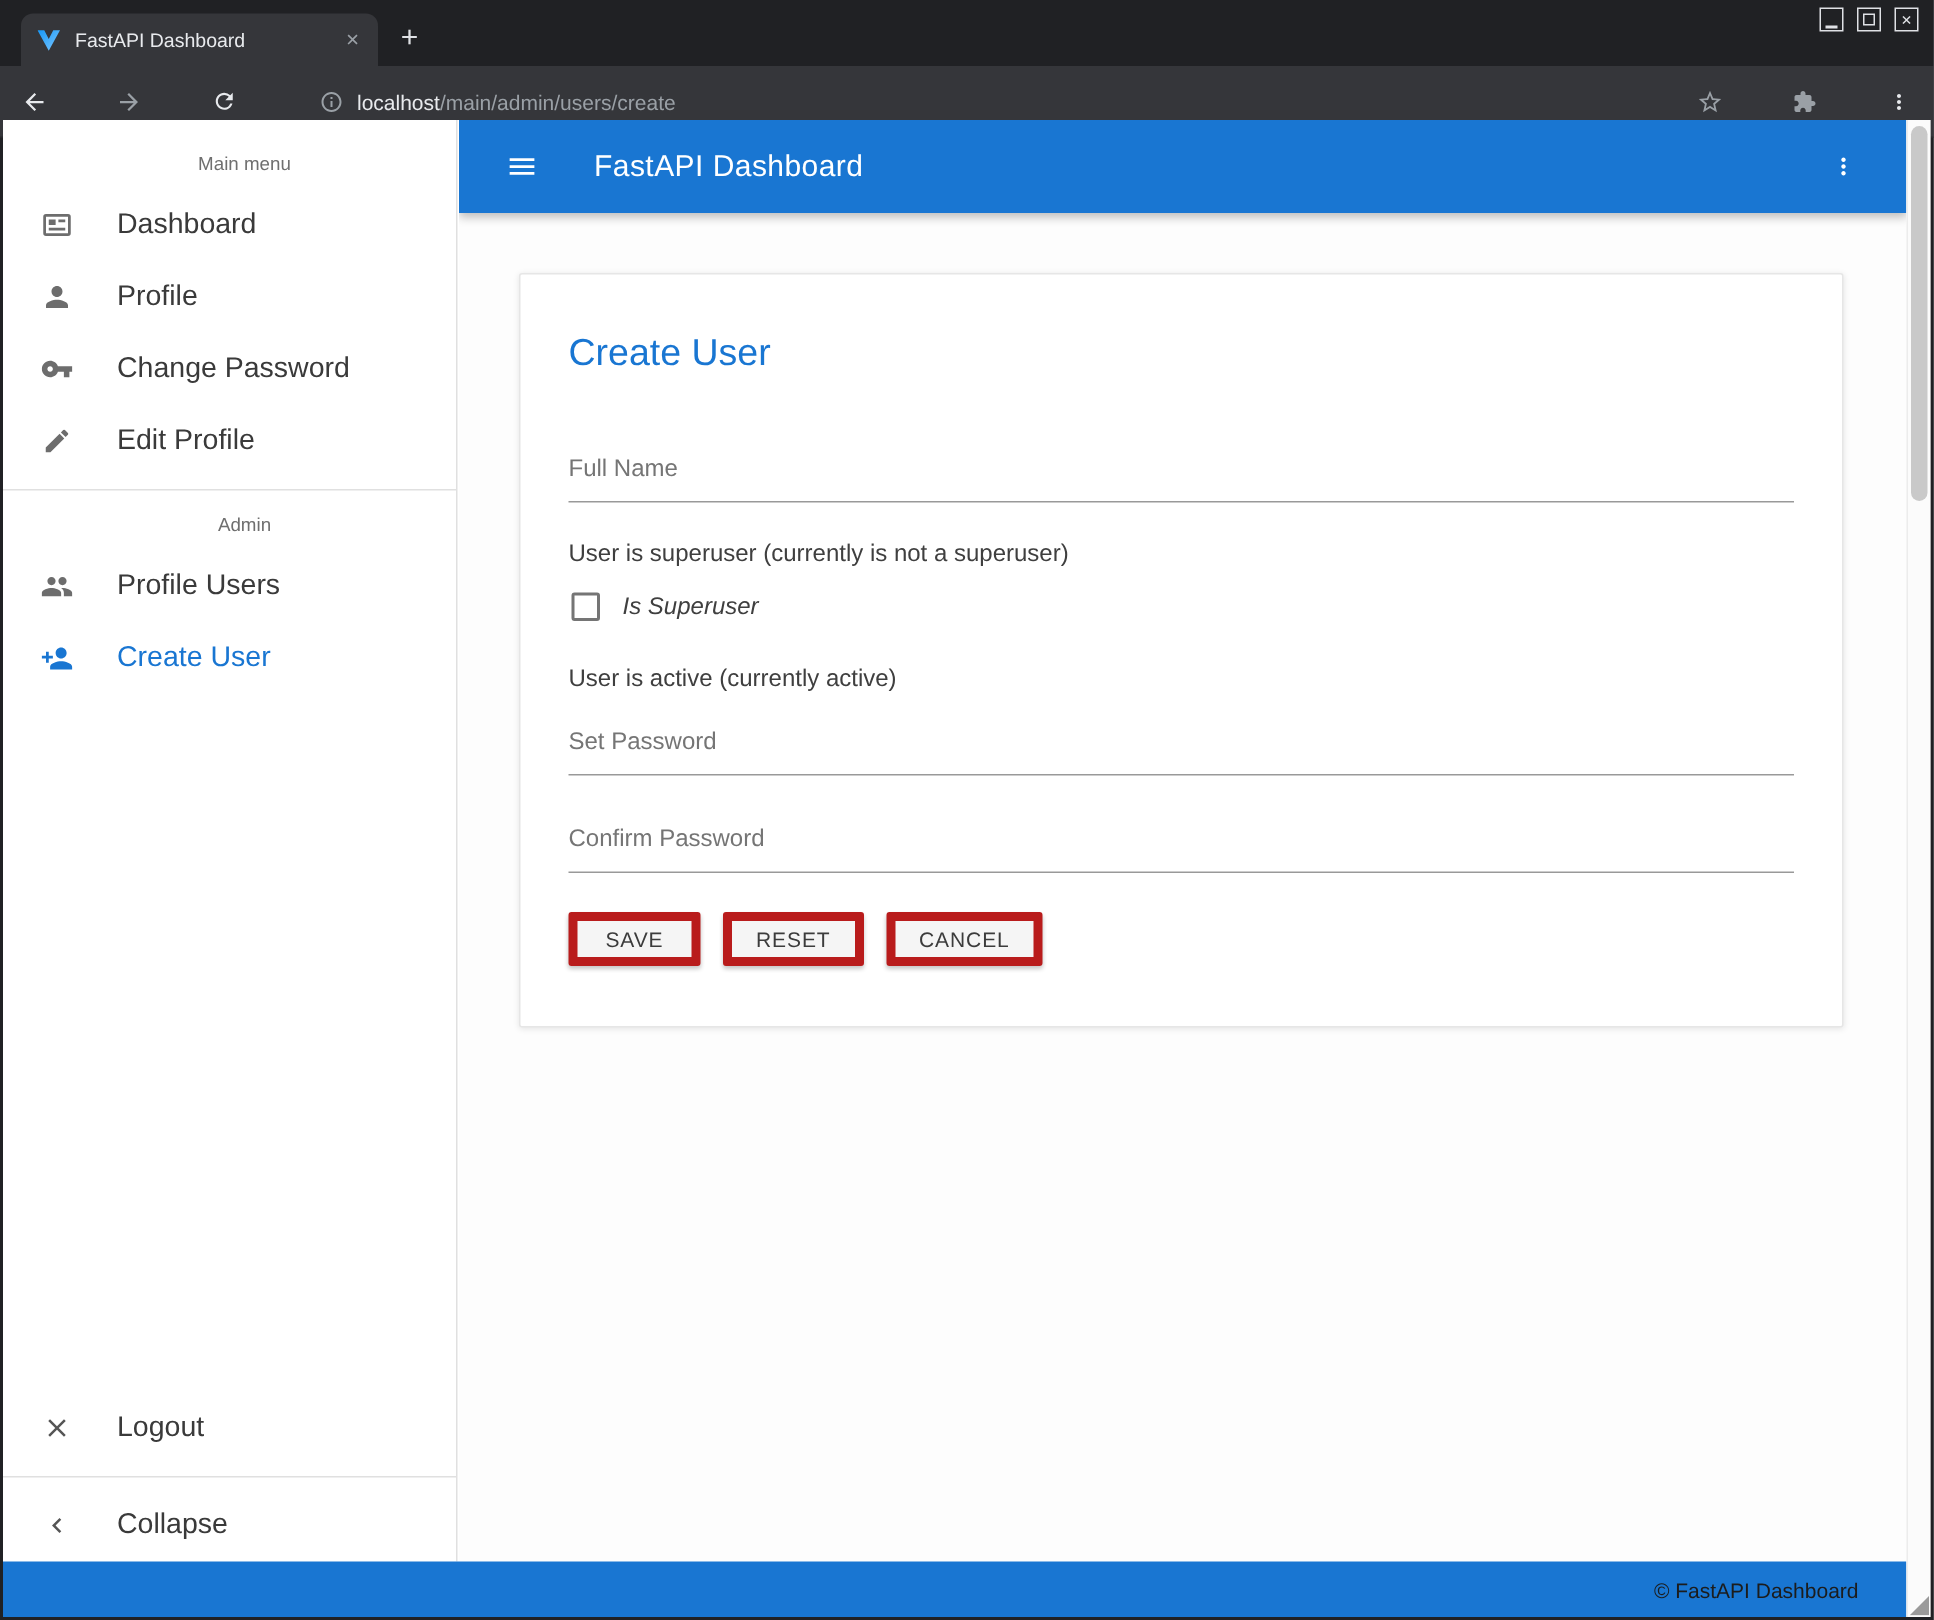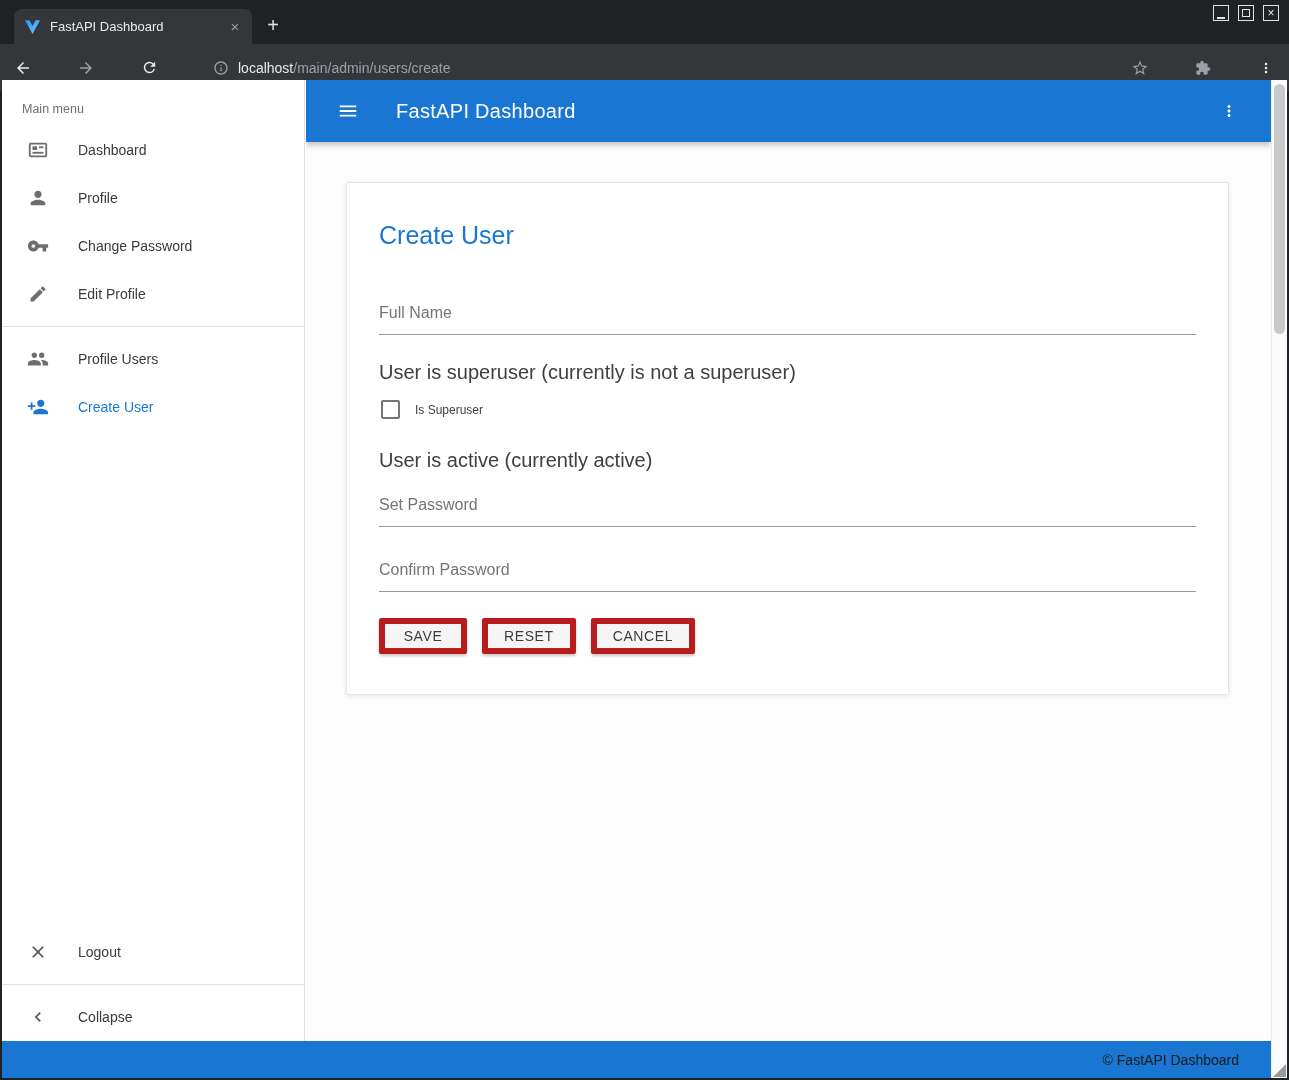--- a/index.html
+++ b/index.html
@@ -29,24 +29,24 @@
   .url { font-size:14px; white-space:nowrap; }
   .url-host { color:#e8eaed; }
   .url-path { color:#9aa0a6; }
 
   
   .viewport { position:absolute; top:80px; left:2px; right:2px; bottom:2px; background:#ffffff; overflow:hidden; }
 
   
   .sidebar { position:absolute; top:0; left:0; width:303px; bottom:37px; background:#ffffff;
              border-right:1px solid #e0e0e0; display:flex; flex-direction:column; padding-top:14px; }
-  .section-label { font-size:12.5px; color:#6f6f6f; padding:8px 0 10px 20px; }
+  .section-label { font-size:12.5px; color:#6f6f6f; padding:8px 0 10px 20px;text-align:center; }
   .nav-item { height:48px; display:flex; align-items:center; padding-left:24px; cursor:pointer; }
   .nav-item .nav-icon { width:24px; height:24px; margin-right:28px; display:flex; align-items:center; justify-content:center; }
-  .nav-item .nav-label { font-size:14px; color:#3a3a3a; }
+  .nav-item .nav-label { font-size:19px; color:#3a3a3a; }
   .nav-item.active .nav-label { color:#1976d2; }
   .divider { height:1px; background:#e0e0e0; margin:8px 0; }
   .sidebar-bottom { margin-top:auto; }
 
   
   .main { position:absolute; left:304px; top:0; right:16px; bottom:37px; background:#fdfdfd; overflow:hidden; }
   .appbar { height:62px; background:#1976d2; display:flex; align-items:center; padding:0 24px;
             box-shadow:0 3px 6px rgba(0,0,0,0.25); position:relative; z-index:3; }
   .appbar-title { color:#ffffff; font-size:20px; font-weight:500; letter-spacing:0.3px; margin-left:30px; flex:1; }
   .icon-btn { width:36px; height:36px; display:flex; align-items:center; justify-content:center; border-radius:50%; }
@@ -54,27 +54,27 @@
   .content { position:relative; height:calc(100% - 62px); background:#fdfdfd; }
   .card { margin:40px 42px 0 40px; background:#ffffff; border:1px solid #e6e6e6; border-radius:2px;
           box-shadow:0 1px 4px rgba(0,0,0,0.10); padding:28px 32px 40px 32px; }
   .card-title { color:#1976d2; font-size:25px; font-weight:400; margin:10px 0 46px 0; }
 
   .field { margin-bottom:26px; }
   .field input { width:100%; border:none; outline:none; background:transparent; border-bottom:1px solid #999999;
                  font-size:16px; color:#0c4a6e; padding:8px 0 12px 0; font-family:"Liberation Sans", sans-serif; }
   .field input::placeholder { color:#757575; opacity:1; }
 
-  .hint { font-size:20px; color:#3f3f3f; margin:16px 0 16px 0; }
+  .hint { font-size:16px; color:#3f3f3f; margin:16px 0 16px 0; }
   .checkbox-row { display:flex; align-items:center; gap:15px; margin:0 0 30px 2px; cursor:pointer; }
   .cb { width:19px; height:19px; border:2px solid #757575; border-radius:2px; display:flex; align-items:center; justify-content:center; background:#fff; }
   .cb.checked { border-color:#2196f3; background:#2196f3; }
   .cb svg { display:none; }
   .cb.checked svg { display:block; }
-  .cb-label { font-size:12px; color:#3f3f3f; }
+  .cb-label { font-size:16px; color:#3f3f3f;font-style:italic; }
 
   .btn-row { display:flex; gap:15px; margin-top:16px; }
   .btn { min-width:88px; height:36px; padding:0 16px; background:#f5f5f5; border:6px solid #b91c1c; border-radius:2px;
          box-shadow:0 2px 3px rgba(0,0,0,0.22); font-size:14px; font-weight:500; color:#3c3c3c;
          letter-spacing:0.6px; cursor:pointer; font-family:"Liberation Sans", sans-serif; }
 
   
   .footer { position:absolute; left:0; right:16px; bottom:0; height:37px; background:#1976d2;
             display:flex; align-items:center; justify-content:flex-end; padding-right:32px; z-index:4; }
   .footer span { font-size:14px; color:#1c1c1c; }
@@ -199,20 +199,21 @@
       <div class="nav-item">
         <span class="nav-icon">
           <svg width="20" height="20" viewBox="0 0 24 24">
               <path fill="#6d6d6d" d="M3 17.25V21h3.75L17.81 9.94l-3.75-3.75L3 17.25zM20.71 7.04c.39-.39.39-1.02 0-1.41l-2.34-2.34a.9959.9959 0 0 0-1.41 0l-1.83 1.83 3.75 3.75 1.83-1.83z"></path>
             </svg>
         </span>
         <span class="nav-label">Edit Profile</span>
       </div>
 
       <div class="divider"></div>
+      <div class="section-label">Admin</div>
 
       <div class="nav-item">
         <span class="nav-icon">
           <svg width="22" height="22" viewBox="0 0 24 24">
               <path fill="#6d6d6d" d="M16 11c1.66 0 2.99-1.34 2.99-3S17.66 5 16 5c-1.66 0-3 1.34-3 3s1.34 3 3 3zm-8 0c1.66 0 2.99-1.34 2.99-3S9.66 5 8 5C6.34 5 5 6.34 5 8s1.34 3 3 3zm0 2c-2.33 0-7 1.17-7 3.5V19h14v-2.5c0-2.33-4.67-3.5-7-3.5zm8 0c-.29 0-.62.02-.97.05 1.16.84 1.97 1.97 1.97 3.45V19h6v-2.5c0-2.33-4.67-3.5-7-3.5z"></path>
             </svg>
         </span>
         <span class="nav-label">Profile Users</span>
       </div>
 

